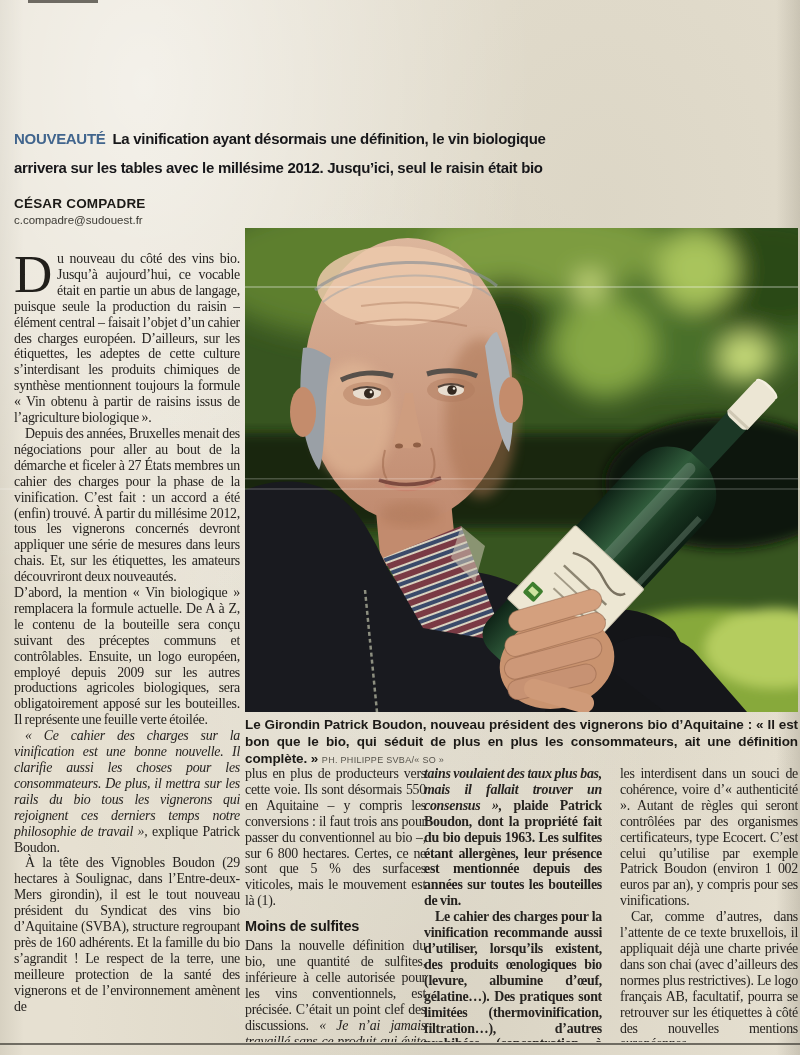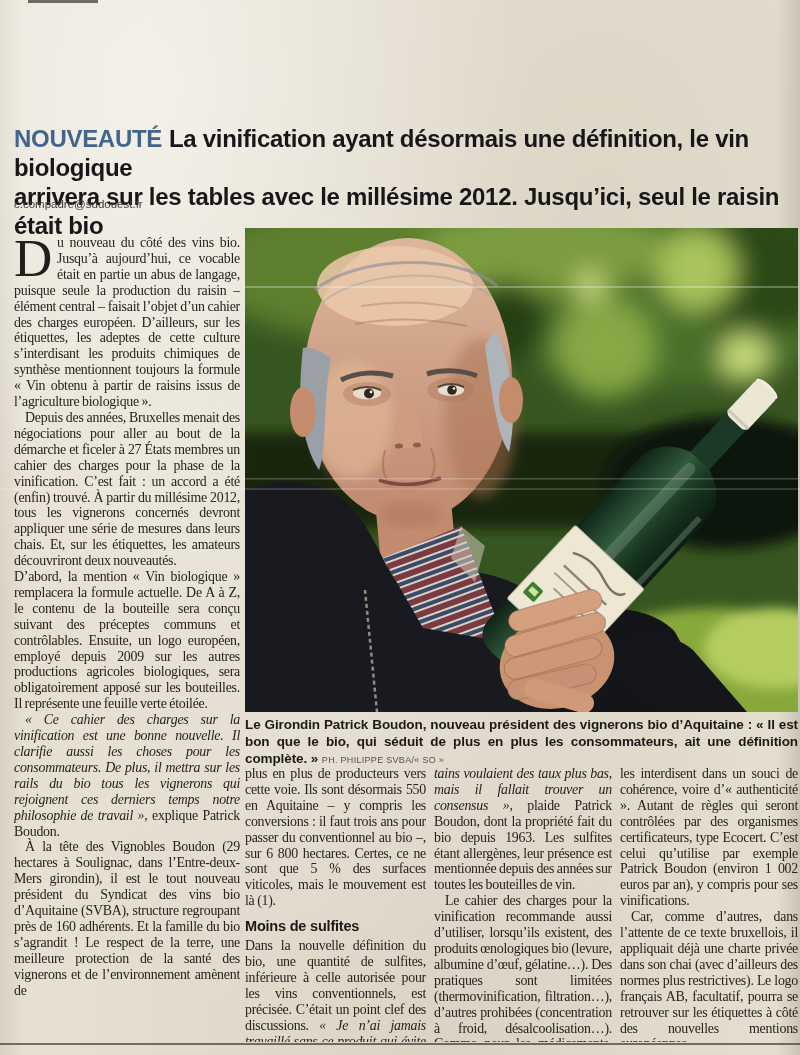--- a/index.html
+++ b/index.html
@@ -14,21 +14,21 @@
       radial-gradient(ellipse at 55% 95%, rgba(182,176,156,.28), rgba(182,176,156,0) 60%),
       linear-gradient(90deg, rgba(170,164,146,.25) 0%, rgba(170,164,146,0) 3%, rgba(170,164,146,0) 97%, rgba(150,144,128,.35) 100%);
     font-family:"Liberation Sans", sans-serif;
     color:#25221d;
   }
   .artifact-top{position:absolute;left:28px;top:0;width:70px;height:3px;background:#4d4a42;opacity:.8;}
   .crease-h{position:absolute;left:0;width:800px;height:2px;background:rgba(255,255,255,.45);}
   .headline-wrap{position:absolute;left:8px;top:14px;width:784px;height:104px;}
   .standfirst{
     position:absolute;left:14px;top:124px;width:778px;
-    font-size:24px;line-height:29px;font-weight:bold;
+    font-size:15px;line-height:29px;font-weight:bold;
     letter-spacing:-0.3px;color:#17171a;
   }
   .kicker{color:#41658d;margin-right:7px;}
   .colL{position:absolute;left:14px;top:196px;width:226px;height:846px;overflow:hidden;}
   .byline-author{font:bold 13.5px/16px "Liberation Sans", sans-serif;color:#1c1a17;letter-spacing:.2px;}
   .byline-email{font:11.5px/14px "Liberation Sans", sans-serif;color:#3c3a34;margin:1px 0 24px 0;}
   .body-serif{font-family:"Liberation Serif", serif;font-size:13.9px;line-height:15.9px;color:#262320;}
   .body-serif p{margin:0;text-align:justify;letter-spacing:-0.25px;word-spacing:-0.6px;}
   .ind{text-indent:11px;}
   .it{font-style:italic;}
@@ -39,39 +39,40 @@
   .subhead{font:bold 14.5px/17px "Liberation Sans", sans-serif;color:#1b1916;margin:9px 0 3px 0;letter-spacing:-0.2px;}
   .photo-frame{position:absolute;left:245px;top:228px;width:553px;height:484px;overflow:hidden;background:#31491c;}
   .caption{
     position:absolute;left:245px;top:716px;width:553px;
     font:bold 13.5px/17px "Liberation Sans", sans-serif;color:#1c1a17;
     text-align:justify;letter-spacing:-0.1px;
   }
   .credit{font:9px/12px "Liberation Sans", sans-serif;font-weight:normal;color:#56534b;letter-spacing:.3px;white-space:nowrap;}
   .col{position:absolute;top:766px;height:276px;overflow:hidden;}
   .col2{left:245px;width:181px;}
-  .col3{left:434px;width:178px;}
+  .col3{left:424px;width:178px;font-weight:bold;}
   .col4{left:620px;width:178px;}
   .bottom-rule{position:absolute;left:0;top:1043px;width:800px;height:2px;background:#4a473f;opacity:.75;}
   svg text.hl{font-family:"Liberation Sans", sans-serif;fill:#282520;}
 </style>
 </head>
 <body>
 
 <div class="page">
 
   <div class="artifact-top"></div>
 
 
   <div class="standfirst">
     <span class="kicker">NOUVEAUTÉ</span><span>La vinification ayant désormais une définition, le vin biologique</span><br>
     <span>arrivera sur les tables avec le millésime 2012. Jusqu’ici, seul le raisin était bio</span>
   </div>
 
   <div class="colL body-serif">
+    <div class="byline-author">CÉSAR COMPADRE</div>
     <div class="byline-email">c.compadre@sudouest.fr</div>
     <p><span class="dropcap">D</span><span>u nouveau du côté des vins bio. Jusqu’à aujourd’hui, ce vocable était en partie un abus de langage, puisque seule la production du raisin – élément central – faisait l’objet d’un cahier des charges européen. D’ailleurs, sur les étiquettes, les adeptes de cette culture s’interdisant les produits chimiques de synthèse mentionnent toujours la formule « Vin obtenu à partir de raisins issus de l’agriculture biologique ».</span></p>
     <p class="ind">Depuis des années, Bruxelles menait des négociations pour aller au bout de la démarche et ficeler à 27 États membres un cahier des charges pour la phase de la vinification. C’est fait : un accord a été (enfin) trouvé. À partir du millésime 2012, tous les vignerons concernés devront appliquer une série de mesures dans leurs chais. Et, sur les étiquettes, les amateurs découvriront deux nouveautés.</p>
     <p>D’abord, la mention « Vin biologique » remplacera la formule actuelle. De A à Z, le contenu de la bouteille sera conçu suivant des préceptes communs et contrôlables. Ensuite, un logo européen, employé depuis 2009 sur les autres productions agricoles biologiques, sera obligatoirement apposé sur les bouteilles. Il représente une feuille verte étoilée.</p>
     <p class="ind"><span class="it">« Ce cahier des charges sur la vinification est une bonne nouvelle. Il clarifie aussi les choses pour les consommateurs. De plus, il mettra sur les rails du bio tous les vignerons qui rejoignent ces derniers temps notre philosophie de travail »,</span><span> explique Patrick Boudon.</span></p>
     <p class="ind">À la tête des Vignobles Boudon (29 hectares à Soulignac, dans l’Entre-deux-Mers girondin), il est le tout nouveau président du Syndicat des vins bio d’Aquitaine (SVBA), structure regroupant près de 160 adhérents. Et la famille du bio s’agrandit ! Le respect de la terre, une meilleure protection de la santé des vignerons et de l’environnement amènent de</p>
   </div>
 
   <div class="photo-frame">
     <svg width="553" height="484" viewBox="0 0 553 484">

